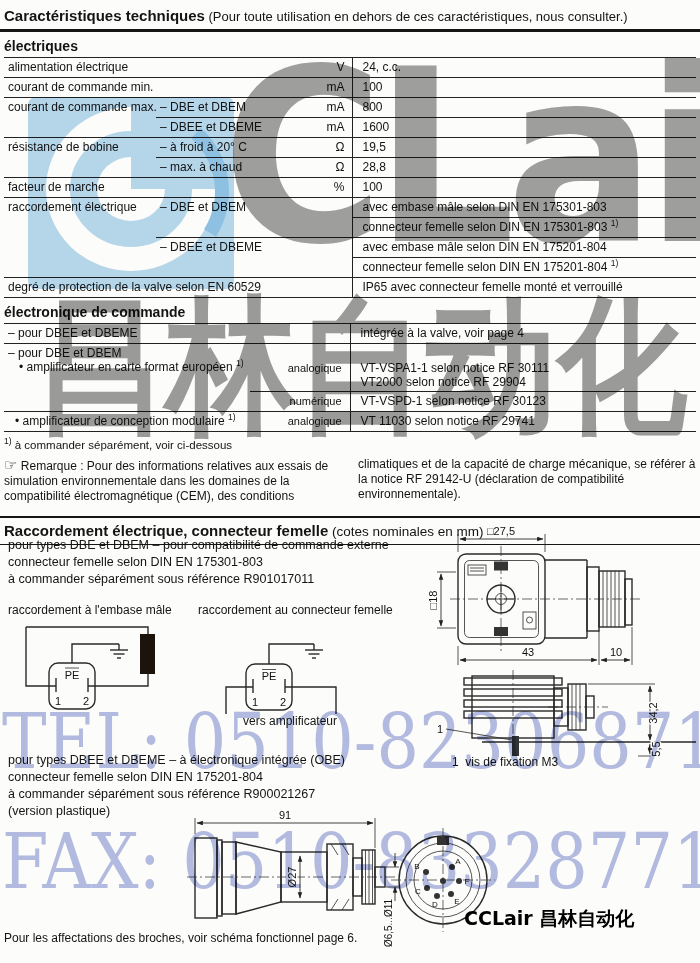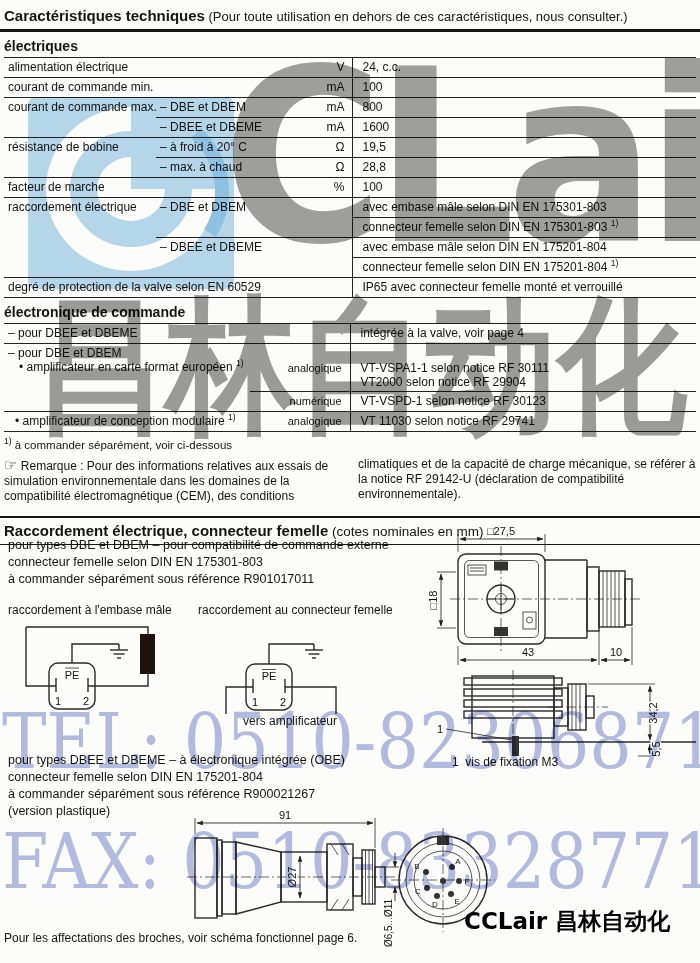--- a/index.html
+++ b/index.html
@@ -28,21 +28,21 @@
   
   .sec2head{position:absolute;top:500px;left:0;right:0;border-top:2px solid #151515;border-bottom:1.5px solid #151515;padding:4px 4px;background:transparent;margin-top:16px;}
   .sec2-bold{font-size:15px;font-weight:bold;}
   .sec2-rest{font-size:13.5px;}
   .block{position:absolute;font-size:12.5px;line-height:17px;}
   .diag-label{position:absolute;font-size:12px;}
   .vers{position:absolute;top:714px;left:224px;width:132px;text-align:center;font-size:12px;}
   .screw{position:absolute;top:753px;left:452px;font-size:12px;line-height:19px;}
   .screw .ind{padding-left:15px;}
   .caption{position:absolute;top:931px;left:4px;font-size:12px;}
-  .brand{position:absolute;top:906px;left:464px;font-size:23px;font-weight:bold;font-family:"DejaVu Sans",sans-serif;color:#000;}
+  .brand{position:absolute;top:906px;left:464px;font-size:19px;font-weight:bold;font-family:"DejaVu Sans",sans-serif;color:#000;}
   
   svg{position:absolute;overflow:visible;}
   .s{stroke:#2a2a2a;stroke-width:1.4;fill:none;}
   .thin{stroke:#2a2a2a;stroke-width:0.8;fill:none;}
   .dim{stroke:#2a2a2a;stroke-width:0.9;fill:none;}
   .cl{stroke:#2a2a2a;stroke-width:0.7;fill:none;stroke-dasharray:10 3 2 3;}
   .dk{fill:#333;stroke:none;}
   text.dt{font-family:"Liberation Sans",sans-serif;font-size:11px;fill:#111;text-anchor:middle;paint-order:stroke;stroke:#fcfcfa;stroke-width:3px;}
   text.pin{font-family:"Liberation Sans",sans-serif;font-size:8px;fill:#111;text-anchor:middle;}
   text.sym{font-family:"Liberation Sans",sans-serif;font-size:11px;fill:#111;text-anchor:middle;}

